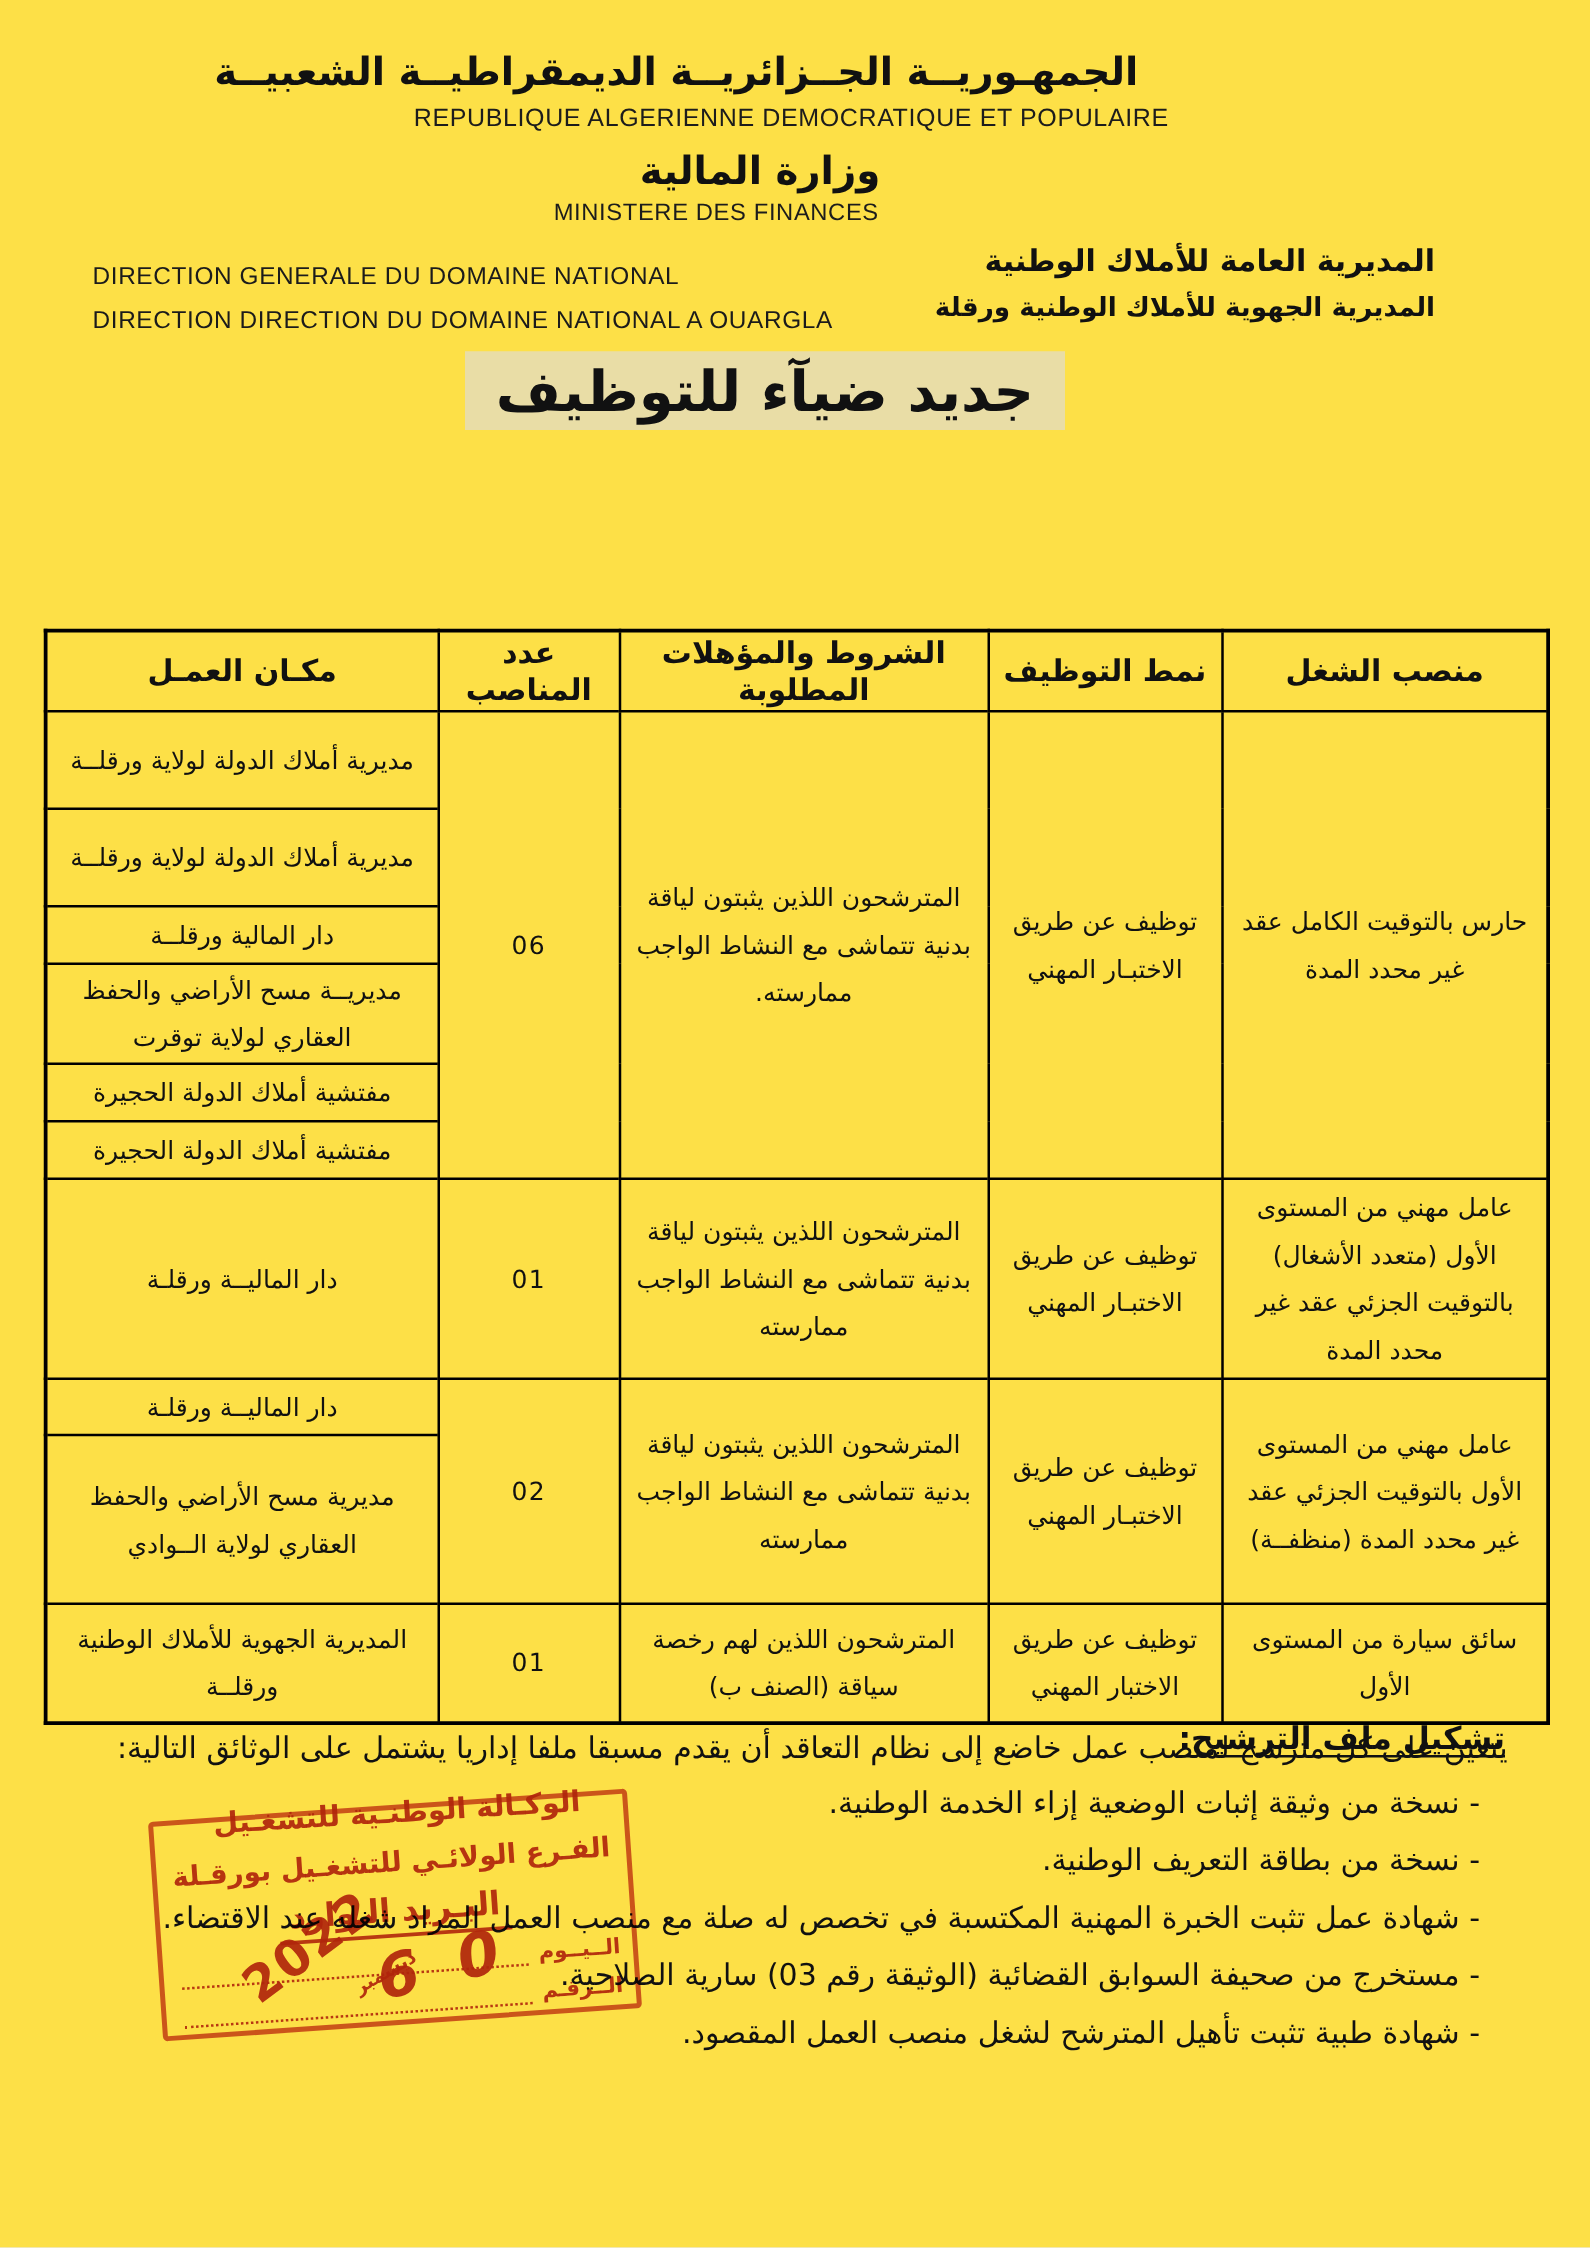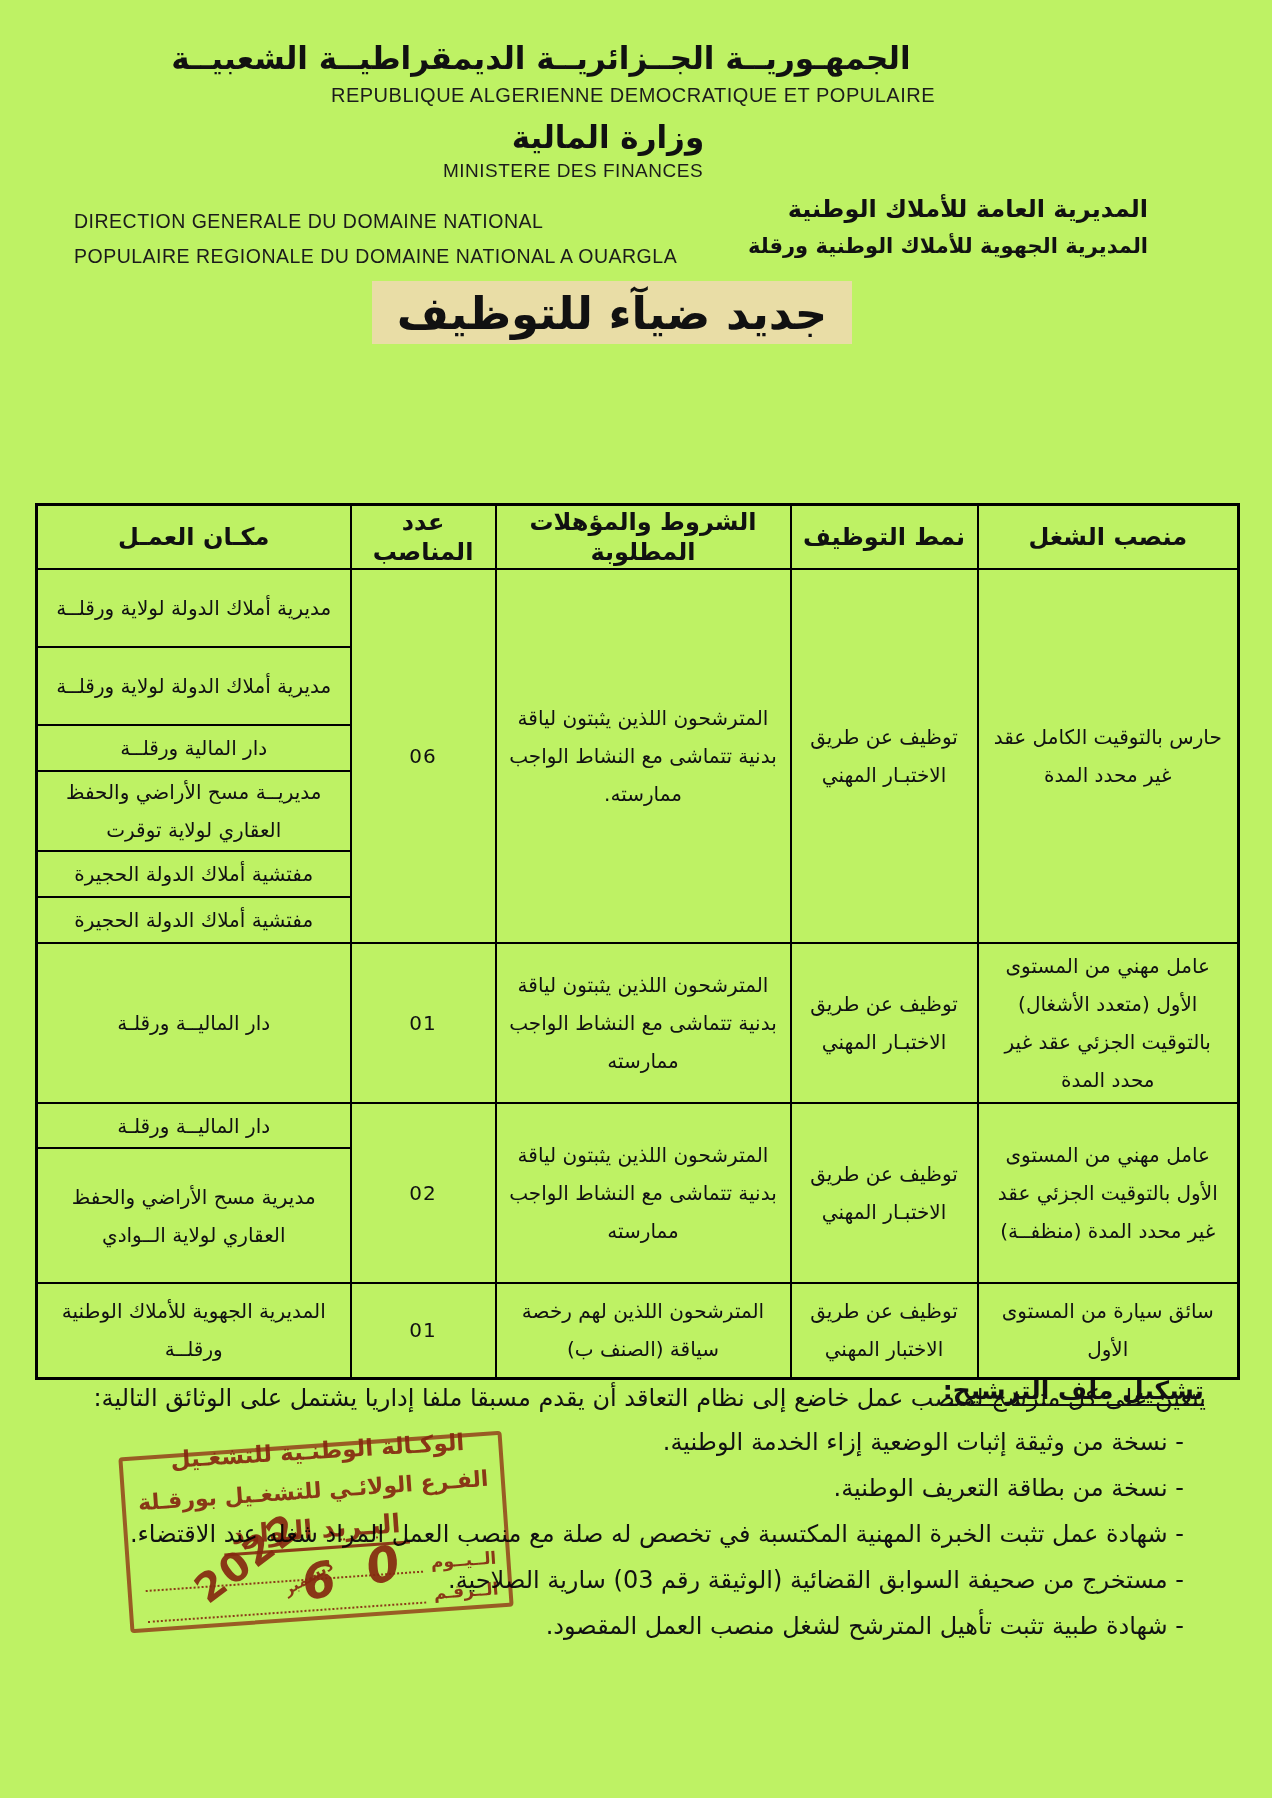--- a/index.html
+++ b/index.html
@@ -1,18 +1,18 @@
 <!DOCTYPE html>
 <html lang="ar"><head>
 <meta charset="utf-8">
 <style>
   html,body{margin:0;padding:0;background:#e8e8e8;}
   #page{
     position:relative;width:1272px;height:1798px;margin:0 auto;
-    background:#bef264;color:#111;overflow:hidden;
+    background:#fde047;color:#111;overflow:hidden;
     font-family:"DejaVu Sans",sans-serif;
   }
   
   .c{text-align:center;}
   .republic-ar{margin:0;padding-top:40px;font-size:31px;font-weight:bold;transform:translateX(-95px);}
   .republic-fr{margin-top:8px;font-size:20px;letter-spacing:.5px;color:#1c1c1c;
     font-family:"Liberation Sans",sans-serif;font-weight:400;transform:translateX(-3px);}
   .ministry-ar{margin-top:12px;font-size:31px;font-weight:bold;transform:translateX(-28px);}
   .ministry-fr{margin-top:5px;font-size:19px;letter-spacing:.5px;color:#1c1c1c;
     font-family:"Liberation Sans",sans-serif;transform:translateX(-63px);}
@@ -69,21 +69,21 @@
 
 <div id="page">
 
   <div class="c republic-ar">الجمهـوريــة الجــزائريــة الديمقراطيــة الشعبيــة</div>
   <div class="c republic-fr">REPUBLIQUE ALGERIENNE DEMOCRATIQUE ET POPULAIRE</div>
   <div class="c ministry-ar">وزارة المالية</div>
   <div class="c ministry-fr">MINISTERE DES FINANCES</div>
 
   <div class="dir-fr">
     <div>DIRECTION GENERALE DU DOMAINE NATIONAL</div>
-    <div>POPULAIRE REGIONALE DU DOMAINE NATIONAL  A OUARGLA</div>
+    <div>DIRECTION DIRECTION DU DOMAINE NATIONAL  A OUARGLA</div>
   </div>
 
   <div class="dir-ar">
     <div class="l1">المديرية العامة للأملاك الوطنية</div>
     <div class="l2">المديرية الجهوية للأملاك الوطنية ورقلة</div>
   </div>
 
   <div class="banner">
     <span>جديد ضيآء للتوظيف</span>
   </div>

